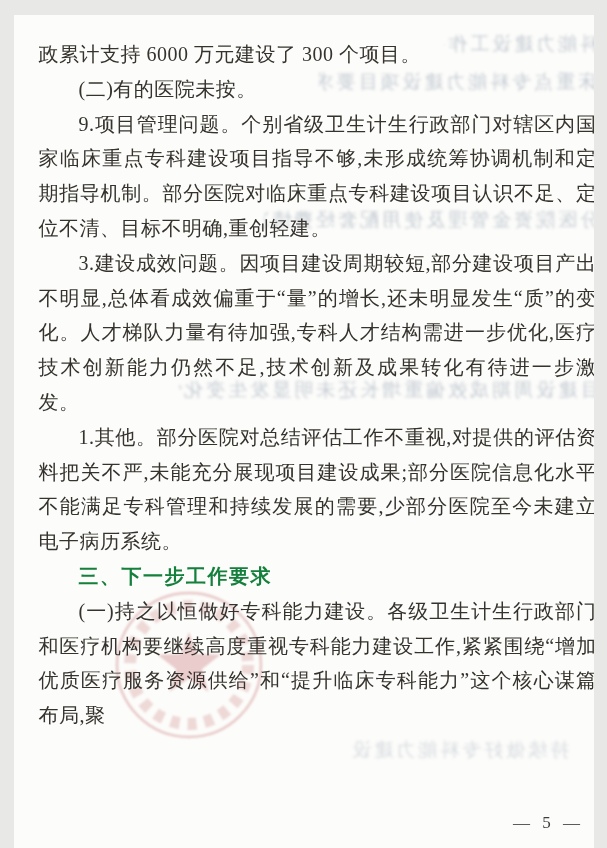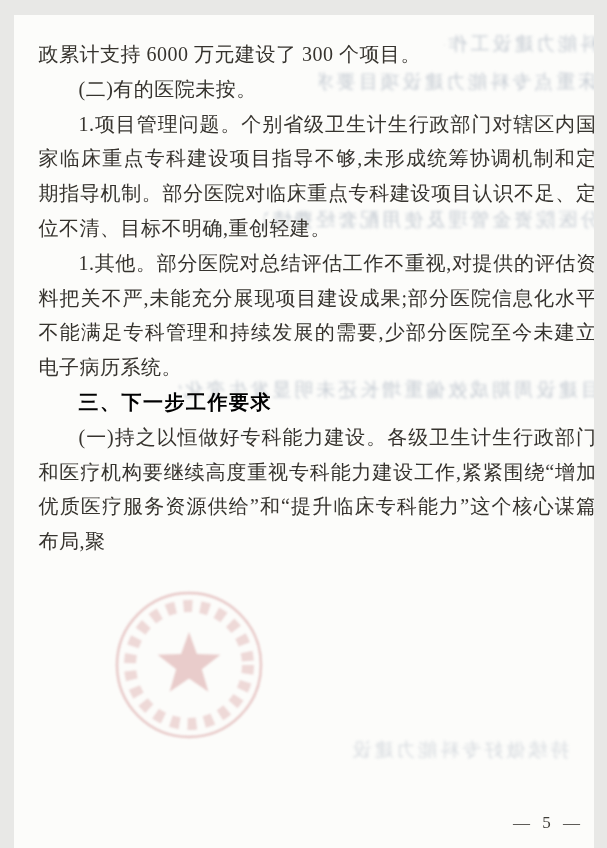--- a/index.html
+++ b/index.html
@@ -32,21 +32,21 @@
     margin: 0;
     text-indent: 2em;
     letter-spacing: 0.5px;
   }
   .content p.no-indent {
     text-indent: 0;
   }
   .content p.heading {
     font-family: "DejaVu Sans", "Liberation Sans", sans-serif;
     font-weight: 700;
-    color: #000000;
+    color: #15803d;
     letter-spacing: 1.5px;
   }
   
   .bleed {
     position: absolute;
     color: #9aa5b4;
     opacity: 0.55;
     filter: blur(1.7px);
     transform: scaleX(-1);
     font-size: 19px;
@@ -99,21 +99,22 @@
     <defs>
       <filter id="sealblur" x="-20%" y="-20%" width="140%" height="140%">
         <feGaussianBlur stdDeviation="1.1"></feGaussianBlur>
       </filter>
     </defs>
   </svg>
 
   <div class="content">
     <p class="no-indent">政累计支持 6000 万元建设了 300 个项目。</p>
     <p>(二)有的医院未按。</p>
-    <p>1.项目管理问题。个别省级卫生计生行政部门对辖区内国家临床重点专科建设项目指导不够,未形成统筹协调机制和定期指导机制。部分医院对临床重点专科建设项目认识不足、定位不清、目标不明确,重创轻建。</p>
+    <p>9.项目管理问题。个别省级卫生计生行政部门对辖区内国家临床重点专科建设项目指导不够,未形成统筹协调机制和定期指导机制。部分医院对临床重点专科建设项目认识不足、定位不清、目标不明确,重创轻建。</p>
+    <p>3.建设成效问题。因项目建设周期较短,部分建设项目产出不明显,总体看成效偏重于“量”的增长,还未明显发生“质”的变化。人才梯队力量有待加强,专科人才结构需进一步优化,医疗技术创新能力仍然不足,技术创新及成果转化有待进一步激发。</p>
     <p>1.其他。部分医院对总结评估工作不重视,对提供的评估资料把关不严,未能充分展现项目建设成果;部分医院信息化水平不能满足专科管理和持续发展的需要,少部分医院至今未建立电子病历系统。</p>
     <p class="heading">三、下一步工作要求</p>
     <p>(一)持之以恒做好专科能力建设。各级卫生计生行政部门和医疗机构要继续高度重视专科能力建设工作,紧紧围绕“增加优质医疗服务资源供给”和“提升临床专科能力”这个核心谋篇布局,聚</p>
   </div>
 
   <div class="pagenum">— 5 —</div>
 
 </div>
 
 </body></html>

